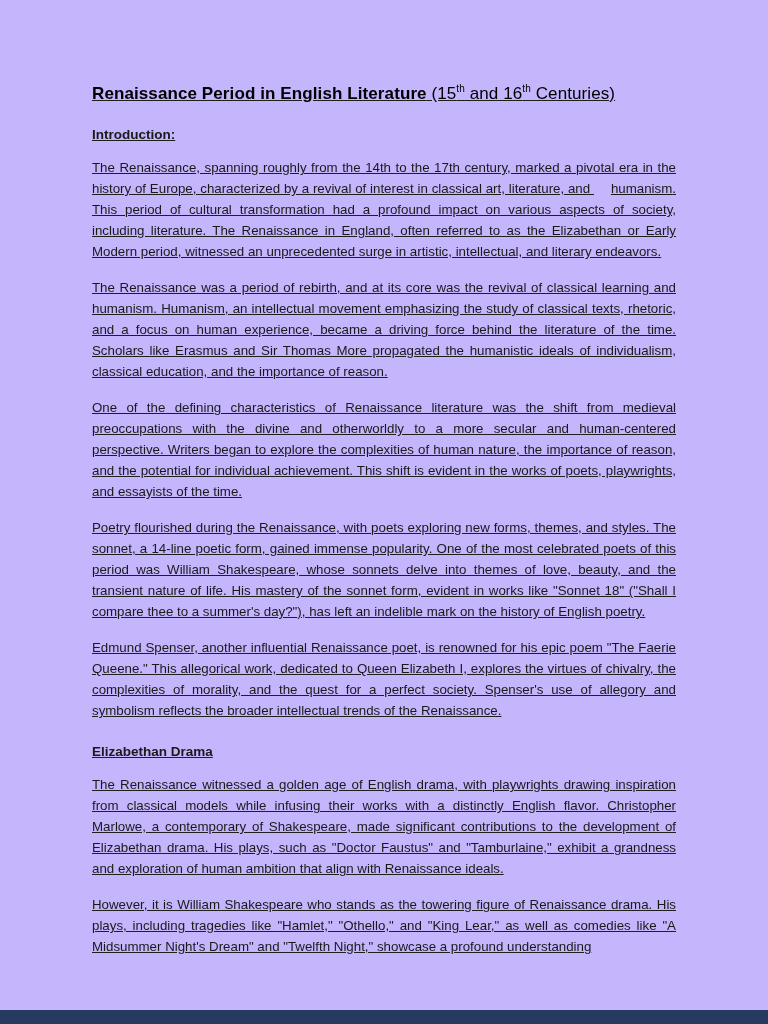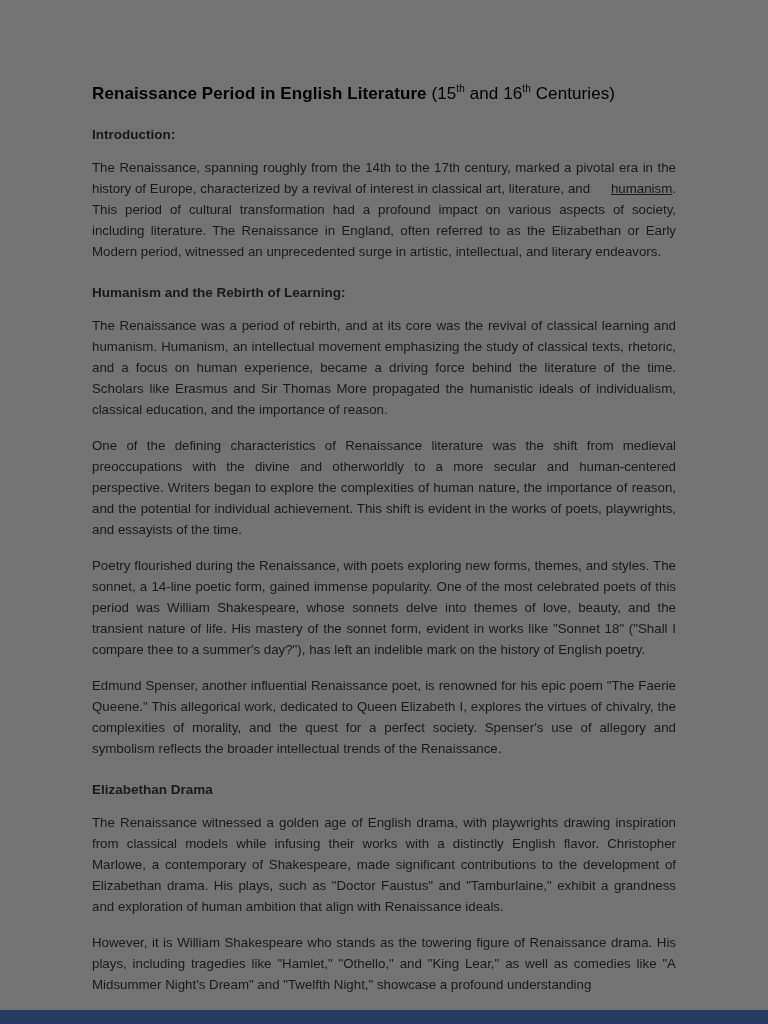--- a/index.html
+++ b/index.html
@@ -13,21 +13,22 @@
     position: relative;
     font-family: "Liberation Sans", sans-serif;
     color: #1f1f1f;
     overflow: hidden;
   }
   .page {
     box-sizing: border-box;
     width: 768px;
     height: 1024px;
     padding: 84px 92px 0 92px;
-    background: #737373;
+    background: #c4b5fd;
+    text-decoration: underline;
   }
   .doc-title {
     margin: 0 0 20px 0;
     font-size: 17px;
     font-weight: normal;
     color: #000000;
     letter-spacing: 0.1px;
   }
   .doc-title .bold {
     font-weight: bold;
@@ -65,21 +66,20 @@
 <body>
 
 <div class="page">
 
   <h1 class="doc-title"><span class="bold">Renaissance Period in English Literature</span><span> (15</span><sup>th</sup><span> and 16</span><sup>th</sup><span> Centuries)</span></h1>
 
   <h2 class="heading">Introduction:</h2>
 
   <p class="para"><span>The Renaissance, spanning roughly from the 14th to the 17th century, marked a pivotal era in the history of Europe, characterized by a revival of interest in classical art, literature, and </span><span class="underline">humanism</span><span>. This period of cultural transformation had a profound impact on various aspects of society, including literature. The Renaissance in England, often referred to as the Elizabethan or Early Modern period, witnessed an unprecedented surge in artistic, intellectual, and literary endeavors.</span></p>
 
-  <h2 class="heading">Humanism and the Rebirth of Learning:</h2>
 
   <p class="para">The Renaissance was a period of rebirth, and at its core was the revival of classical learning and humanism. Humanism, an intellectual movement emphasizing the study of classical texts, rhetoric, and a focus on human experience, became a driving force behind the literature of the time. Scholars like Erasmus and Sir Thomas More propagated the humanistic ideals of individualism, classical education, and the importance of reason.</p>
 
   <p class="para">One of the defining characteristics of Renaissance literature was the shift from medieval preoccupations with the divine and otherworldly to a more secular and human-centered perspective. Writers began to explore the complexities of human nature, the importance of reason, and the potential for individual achievement. This shift is evident in the works of poets, playwrights, and essayists of the time.</p>
 
 
   <p class="para">Poetry flourished during the Renaissance, with poets exploring new forms, themes, and styles. The sonnet, a 14-line poetic form, gained immense popularity. One of the most celebrated poets of this period was William Shakespeare, whose sonnets delve into themes of love, beauty, and the transient nature of life. His mastery of the sonnet form, evident in works like "Sonnet 18" ("Shall I compare thee to a summer's day?"), has left an indelible mark on the history of English poetry.</p>
 
   <p class="para">Edmund Spenser, another influential Renaissance poet, is renowned for his epic poem "The Faerie Queene." This allegorical work, dedicated to Queen Elizabeth I, explores the virtues of chivalry, the complexities of morality, and the quest for a perfect society. Spenser's use of allegory and symbolism reflects the broader intellectual trends of the Renaissance.</p>
 

